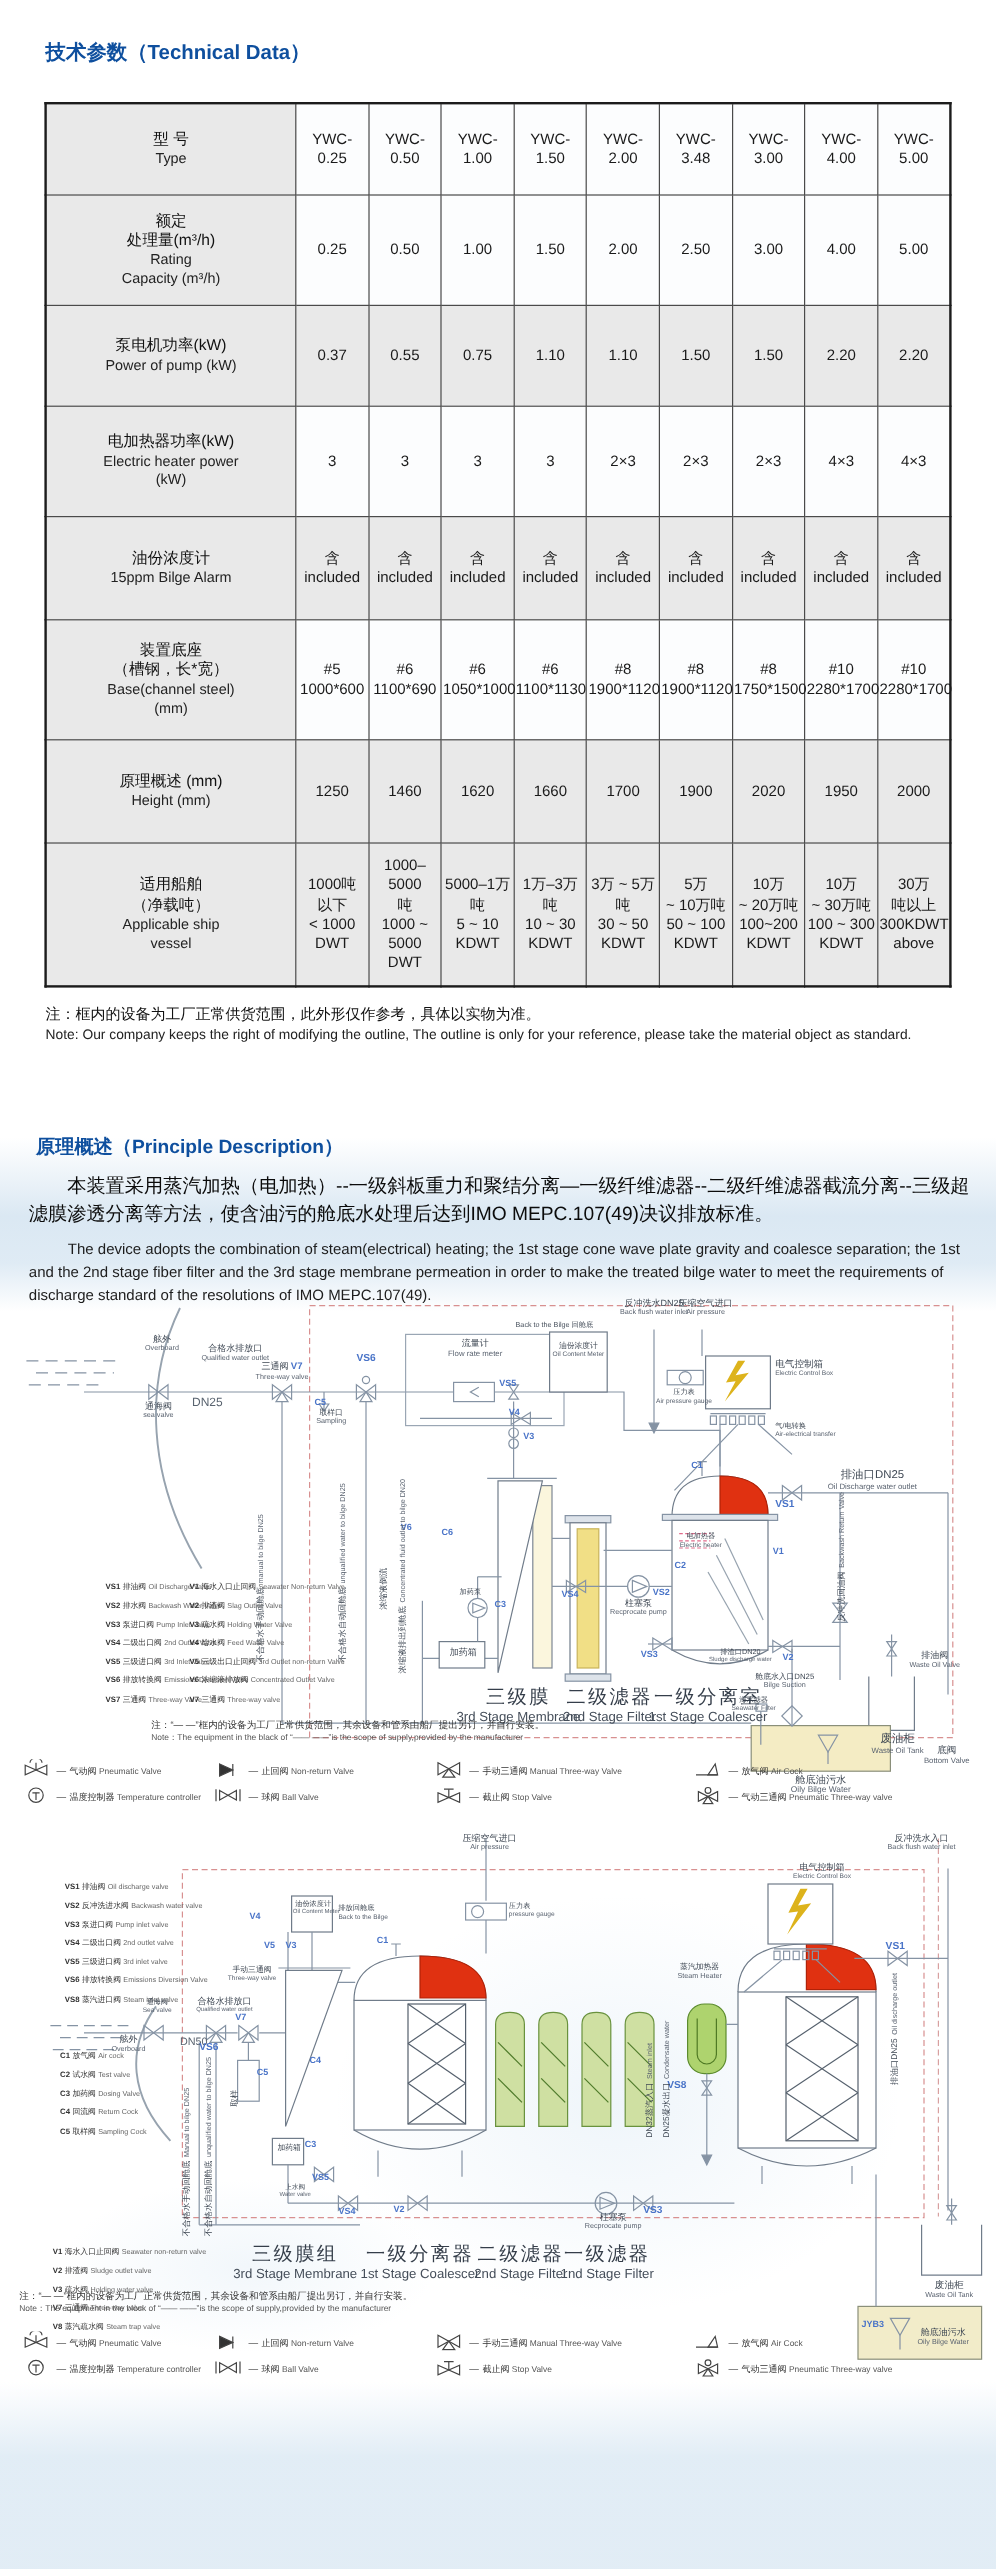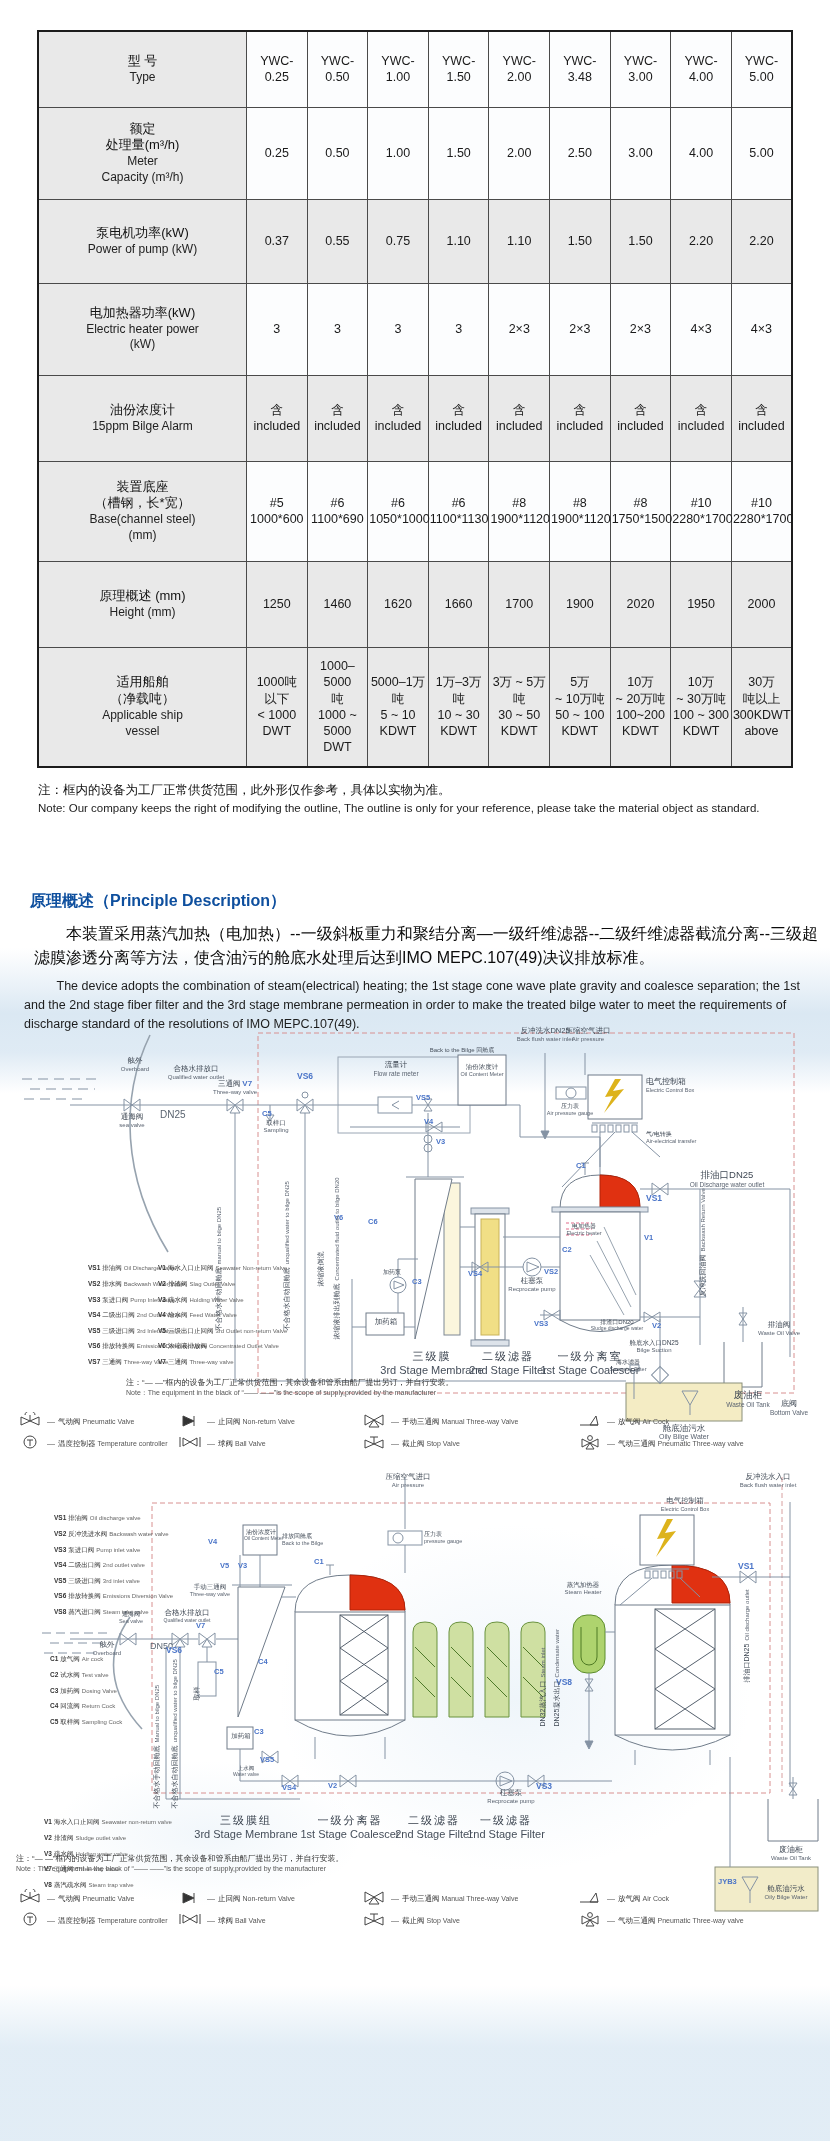--- a/index.html
+++ b/index.html
@@ -20,40 +20,40 @@
   table.tech tr.shade td{background:#e9e9e9;}
   .pre{white-space:pre-line;}
   .cellcn{font-size:13px;color:#111;}
   .cellen{font-size:12px;color:#222;}
   
   .note{margin:14px 0 0 38px;width:756px;}
   .note .ncn{font-size:12.5px;color:#111;}
   .note .nen{font-size:11.5px;color:#222;line-height:1.35;margin-top:2px;}
   
   .p-title{margin:74px 0 0 30px;font-size:16px;font-weight:bold;color:#0e4f9e;}
-  .p-cn{margin:10px 0 0 34px;width:784px;font-size:16px;line-height:1.55;color:#0b0b0b;text-indent:2em;}
+  .p-cn{margin:10px 0 0 24px;width:784px;font-size:16px;line-height:1.55;color:#0b0b0b;text-indent:2em;}
   .p-en{margin:6px 0 0 24px;width:784px;font-size:12.5px;line-height:1.5;color:#1d1d1d;text-indent:2.6em;}
   
   .diag{position:relative;width:830px;}
   #diag1{height:420px;margin-top:-6px;}
   #diag2{height:483px;background:
      radial-gradient(closest-side at 62% 52%,rgba(165,200,228,.18),transparent 75%),
      radial-gradient(closest-side at 25% 80%,rgba(165,200,228,.15),transparent 75%);}
   .diag svg.wires{position:absolute;left:0;top:0;pointer-events:none;}
   .lb{position:absolute;font-size:7px;line-height:1.18;color:#49525e;text-align:center;white-space:nowrap;z-index:2;}
   .lb .cn{display:block;font-size:7.5px;color:#3f4854;}
   .lb .en{display:block;font-size:6px;color:#5a6370;}
   .big .cn{font-size:9.5px;} .big .en{font-size:6.5px;}
   .tag{position:absolute;font-size:8.5px;font-weight:bold;color:#4a74c8;z-index:2;white-space:nowrap;}
   .tag.sm{font-size:7.5px;}
   .vc{position:absolute;transform-origin:0 100%;transform:rotate(-90deg);white-space:nowrap;
       font-size:6.5px;color:#4c5560;line-height:1;z-index:2;}
   .vc .cn{font-size:7px;color:#3f4854;} .vc .en{font-size:6px;color:#5a6370;margin-left:3px;}
   .stage{position:absolute;text-align:center;z-index:2;}
-  .stage .scn{font-size:11px;color:#353e4a;letter-spacing:2px;}
+  .stage .scn{font-size:16px;color:#353e4a;letter-spacing:2px;}
   .stage .sen{font-size:11px;color:#454e5a;}
   .dnote{position:absolute;z-index:2;text-align:left;}
   .dnote .ncn{font-size:8px;color:#333;}
   .dnote .nen{font-size:7px;color:#555;}
   .vlist{position:absolute;z-index:2;text-align:left;}
   .vrow{white-space:nowrap;line-height:11.6px;}
   .vid{font-size:6.5px;color:#333;font-weight:bold;margin-right:2px;}
   .vcn{font-size:6.5px;color:#333;margin-right:2px;}
   .ven{font-size:6px;color:#666;}
   .lghost{position:absolute;width:810px;height:44px;z-index:2;}
@@ -111,20 +111,21 @@
         <circle cx="12" cy="4" r="2.4"></circle>
     </g>
   </defs>
 </svg>
 
 <div class="page">
   <div id="band-sea" class="band"></div>
   <div id="band-sea2" class="band"></div>
 
   <div class="content">
+    <div class="h-blue">技术参数（Technical Data）</div>
 
     <table class="tech">
       <tbody>
           <tr style="height: 76px;">
             <td class="lbl">
               <div class="cellcn pre">型  号</div>
               <div class="cellen pre">Type</div>
             </td>
             <td>YWC-0.25</td>
             <td>YWC-0.50</td>
@@ -133,21 +134,21 @@
             <td>YWC-2.00</td>
             <td>YWC-3.48</td>
             <td>YWC-3.00</td>
             <td>YWC-4.00</td>
             <td>YWC-5.00</td>
           </tr>
           <tr style="height: 92px;">
             <td class="lbl">
               <div class="cellcn pre">额定
 处理量(m³/h)</div>
-              <div class="cellen pre">Meter
+              <div class="cellen pre">Rating
 Capacity  (m³/h)</div>
             </td>
             <td class="pre">0.25</td>
             <td class="pre">0.50</td>
             <td class="pre">1.00</td>
             <td class="pre">1.50</td>
             <td class="pre">2.00</td>
             <td class="pre">2.50</td>
             <td class="pre">3.00</td>
             <td class="pre">4.00</td>

